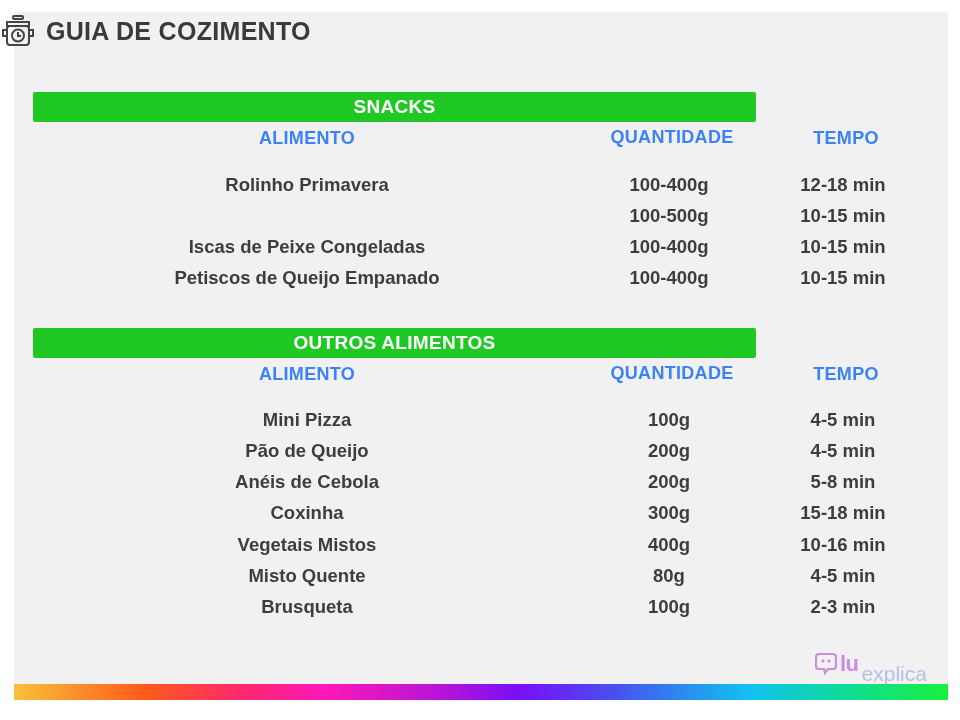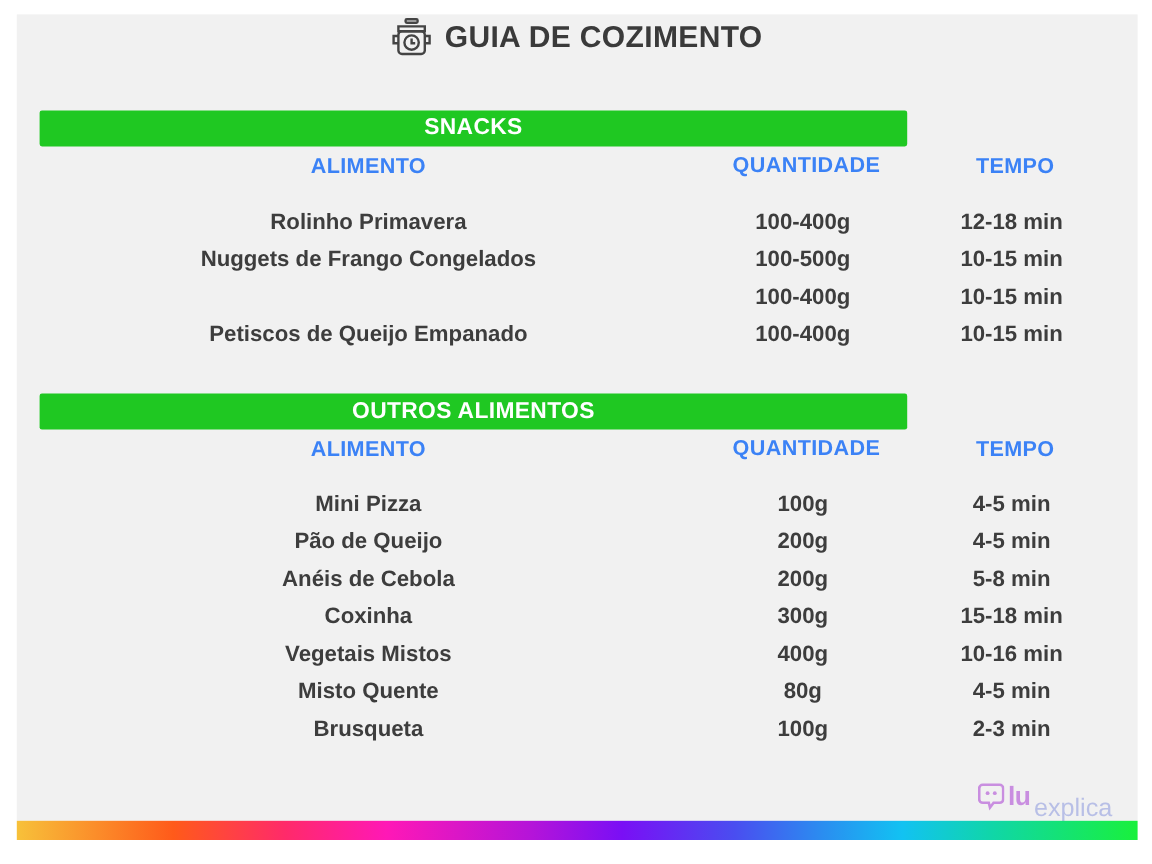--- a/index.html
+++ b/index.html
@@ -4,21 +4,21 @@
 <style>
   * { box-sizing: border-box; margin: 0; padding: 0; }
   html, body { width: 960px; height: 720px; background: #ffffff; overflow: hidden; }
   body { font-family: "Liberation Sans", "DejaVu Sans", sans-serif; position: relative; }
   .card {
     position: absolute; left: 14px; top: 12px; width: 934px; height: 672px;
     background: #f1f1f1;
   }
   .title {
     position: absolute; top: 12px; left: 0; width: 960px; height: 38px;
-    display: flex; align-items: center; justify-content: center; gap: 10px;
+    display: flex; align-items: center; gap: 10px;
   }
   .title svg { width: 36px; height: 34px; }
   .title span { font-weight: 700; font-size: 25px; color: #3a3a3a; letter-spacing: 0.3px; }
   .section-bar {
     position: absolute; left: 33px; width: 723px; height: 30px;
     background: #1fc822; border-radius: 2px;
     display: flex; align-items: center; justify-content: center;
     color: #ffffff; font-weight: 700; font-size: 19px; letter-spacing: 0.3px;
   }
   .col-head {
@@ -66,25 +66,25 @@
 <div class="col-head" style="left:207px; width:200px; top:128px;">ALIMENTO</div>
 <div class="col-head" style="left:572px; width:200px; top:127px;">QUANTIDADE</div>
 <div class="col-head" style="left:746px; width:200px; top:128px;">TEMPO</div>
 
 <div class="row" style="top:174px;">
   <div class="cell c-food">Rolinho Primavera</div>
   <div class="cell c-qty">100-400g</div>
   <div class="cell c-time">12-18 min</div>
 </div>
 <div class="row" style="top:205px;">
-  <div class="cell c-food">Nuggets de Frango Congelados</div>
   <div class="cell c-qty">100-500g</div>
   <div class="cell c-time">10-15 min</div>
 </div>
 <div class="row" style="top:236px;">
+  <div class="cell c-food">Iscas de Peixe Congeladas</div>
   <div class="cell c-qty">100-400g</div>
   <div class="cell c-time">10-15 min</div>
 </div>
 <div class="row" style="top:267px;">
   <div class="cell c-food">Petiscos de Queijo Empanado</div>
   <div class="cell c-qty">100-400g</div>
   <div class="cell c-time">10-15 min</div>
 </div>
 
 <div class="section-bar" style="top:328px;">OUTROS ALIMENTOS</div>

